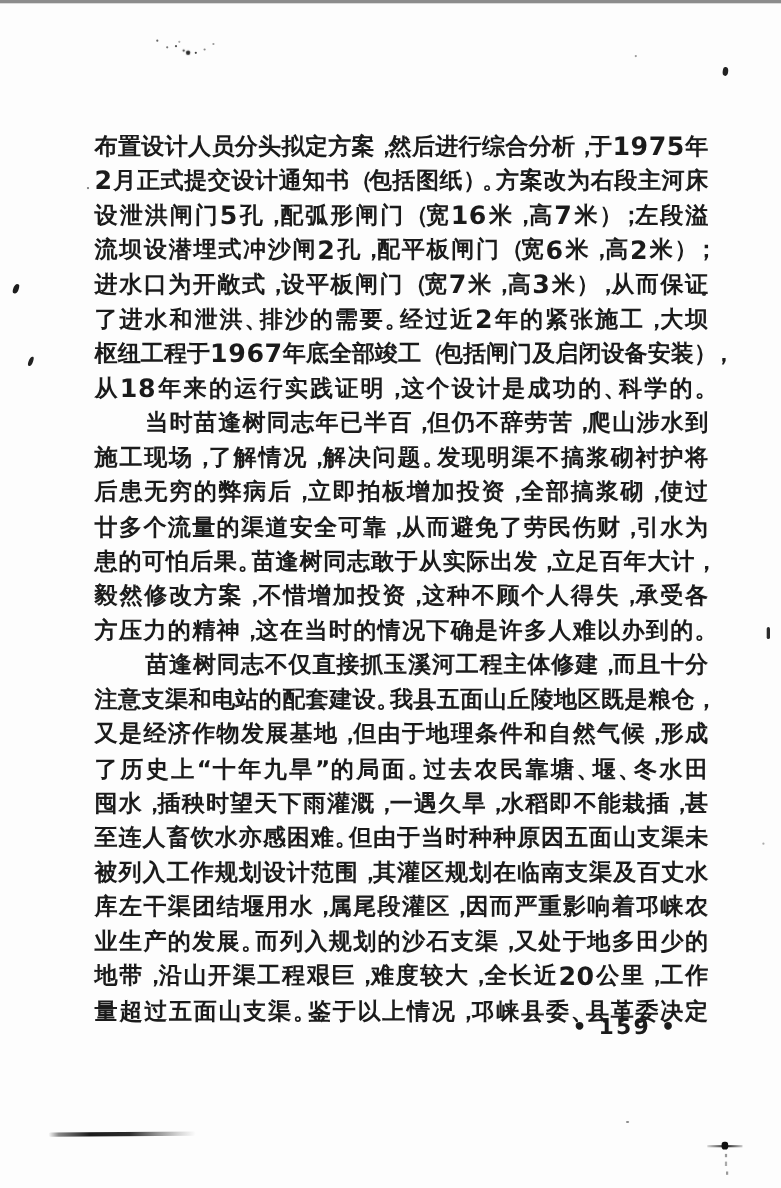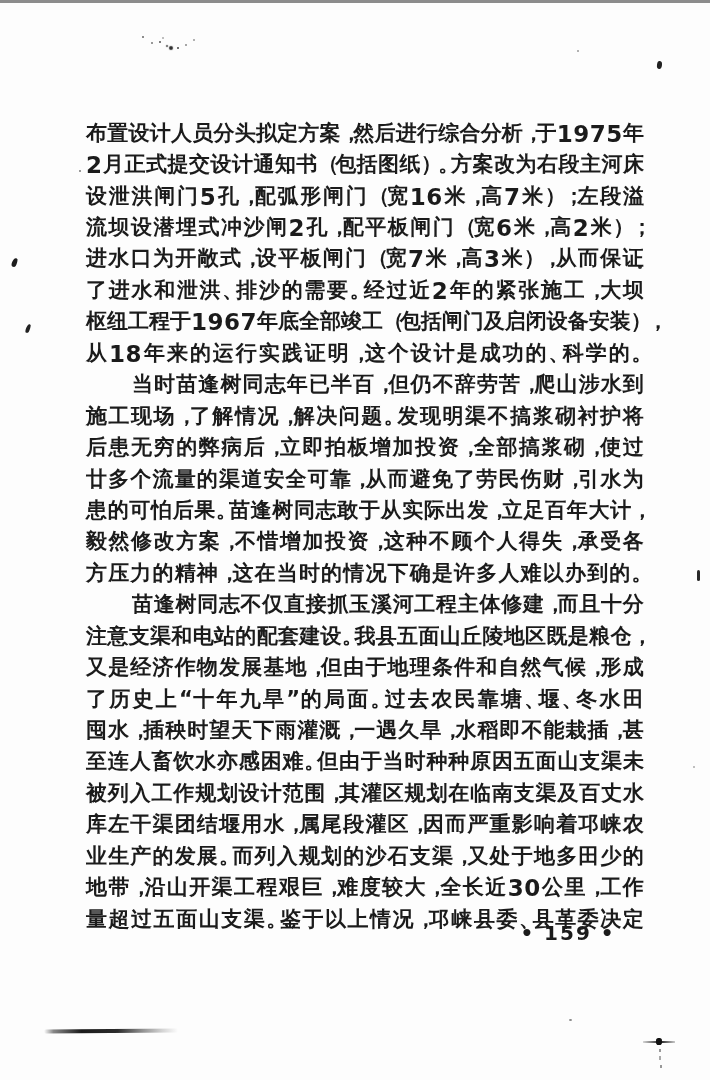--- a/index.html
+++ b/index.html
@@ -770,21 +770,21 @@
           <span>巨</span>
           <span class="punct">，</span>
           <span>难</span>
           <span>度</span>
           <span>较</span>
           <span>大</span>
           <span class="punct">，</span>
           <span>全</span>
           <span>长</span>
           <span>近</span>
-          <span class="num">30</span>
+          <span class="num">20</span>
           <span>公</span>
           <span>里</span>
           <span class="punct">，</span>
           <span>工</span>
           <span>作</span>
         </div>
         <div class="line">
           <span>量</span>
           <span>超</span>
           <span>过</span>

